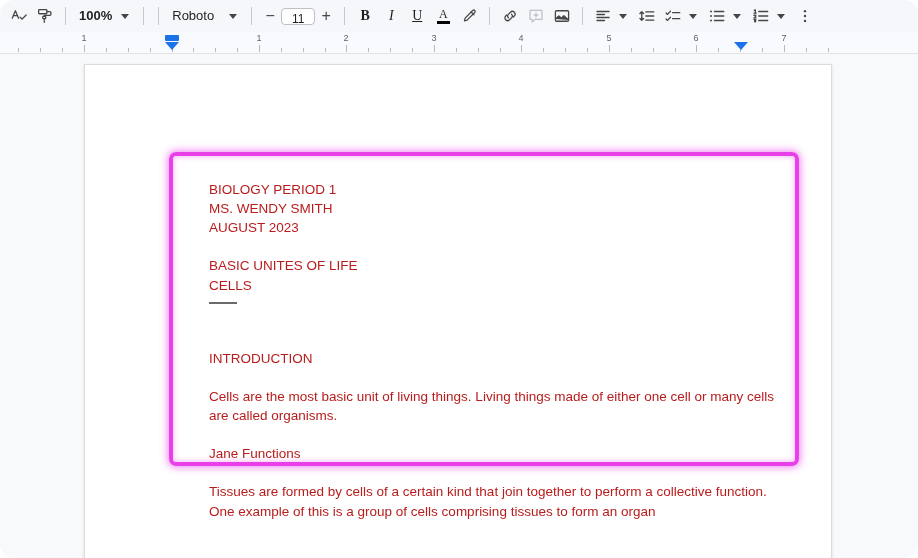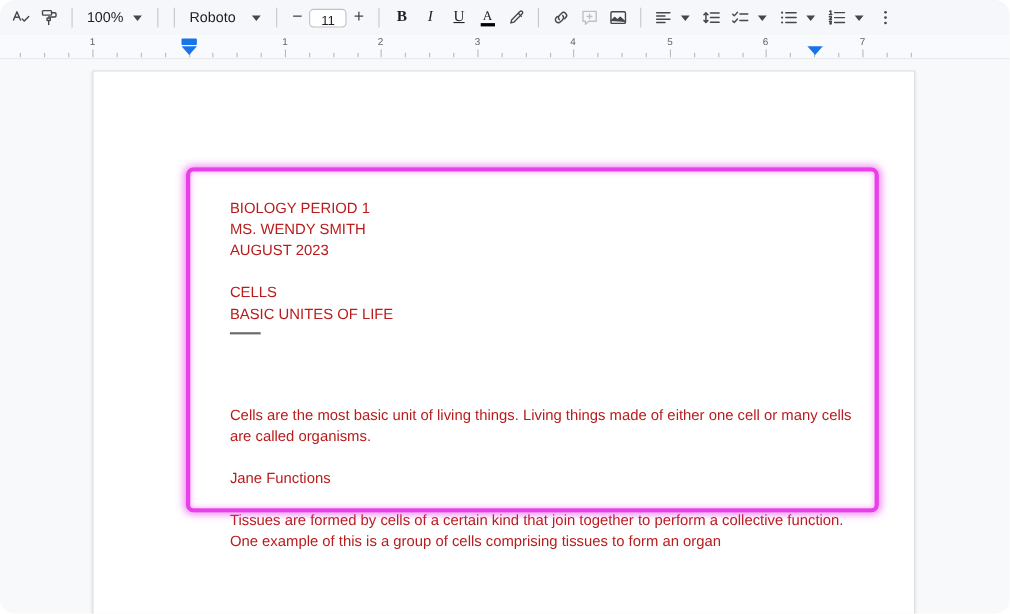--- a/index.html
+++ b/index.html
@@ -56,21 +56,21 @@
     height: 26px; border-radius: 4px;
     flex-shrink: 0;
   }
   .caret {
     width: 0; height: 0;
     border-left: 4px solid transparent;
     border-right: 4px solid transparent;
     border-top: 5px solid #444746;
     margin: 0 7px 0 3px;
   }
-  .zoom-combo .tb-text { min-width: 38px; text-align: left; }
+  .zoom-combo .tb-text { min-width: 38px; text-align: left; font-weight: bold; }
   .style-combo .tb-text { min-width: 84px; }
   .font-combo .tb-text { min-width: 60px; }
   .fontsize-box {
     width: 34px; height: 17px;
     border: 1px solid #bdc1c6;
     border-radius: 4px;
     font-size: 12px; color: #1f1f1f;
     text-align: center; line-height: 20px;
     background: #fff;
     flex-shrink: 0;
@@ -381,25 +381,26 @@
     <div class="indent-marker" id="right-indent" style="left: 734px;"></div>
   </div>
 
   <div class="doc-area">
     <div class="page">
       <div class="doc-body" id="doc-body">
           <p>BIOLOGY PERIOD 1</p>
           <p>MS. WENDY SMITH</p>
           <p>AUGUST 2023</p>
           <div class="blank-line"></div>
+          <p>BASIC UNITES OF LIFE</p>
           <p>CELLS</p>
-          <p>BASIC UNITES OF LIFE</p>
           <div class="divider-line"></div>
           <div class="blank-line"></div>
           <div class="blank-line"></div>
+          <p>INTRODUCTION</p>
           <div class="blank-line"></div>
           <p class="indented">Cells are the most basic unit of living things. Living things made of either one cell or many cells are called organisms.</p>
           <div class="blank-line"></div>
           <p>Jane Functions</p>
           <div class="blank-line"></div>
           <p>Tissues are formed by cells of a certain kind that join together to perform a collective function. One example of this is a group of cells comprising tissues to form an organ</p>
         </div>
     </div>
   </div>
 

